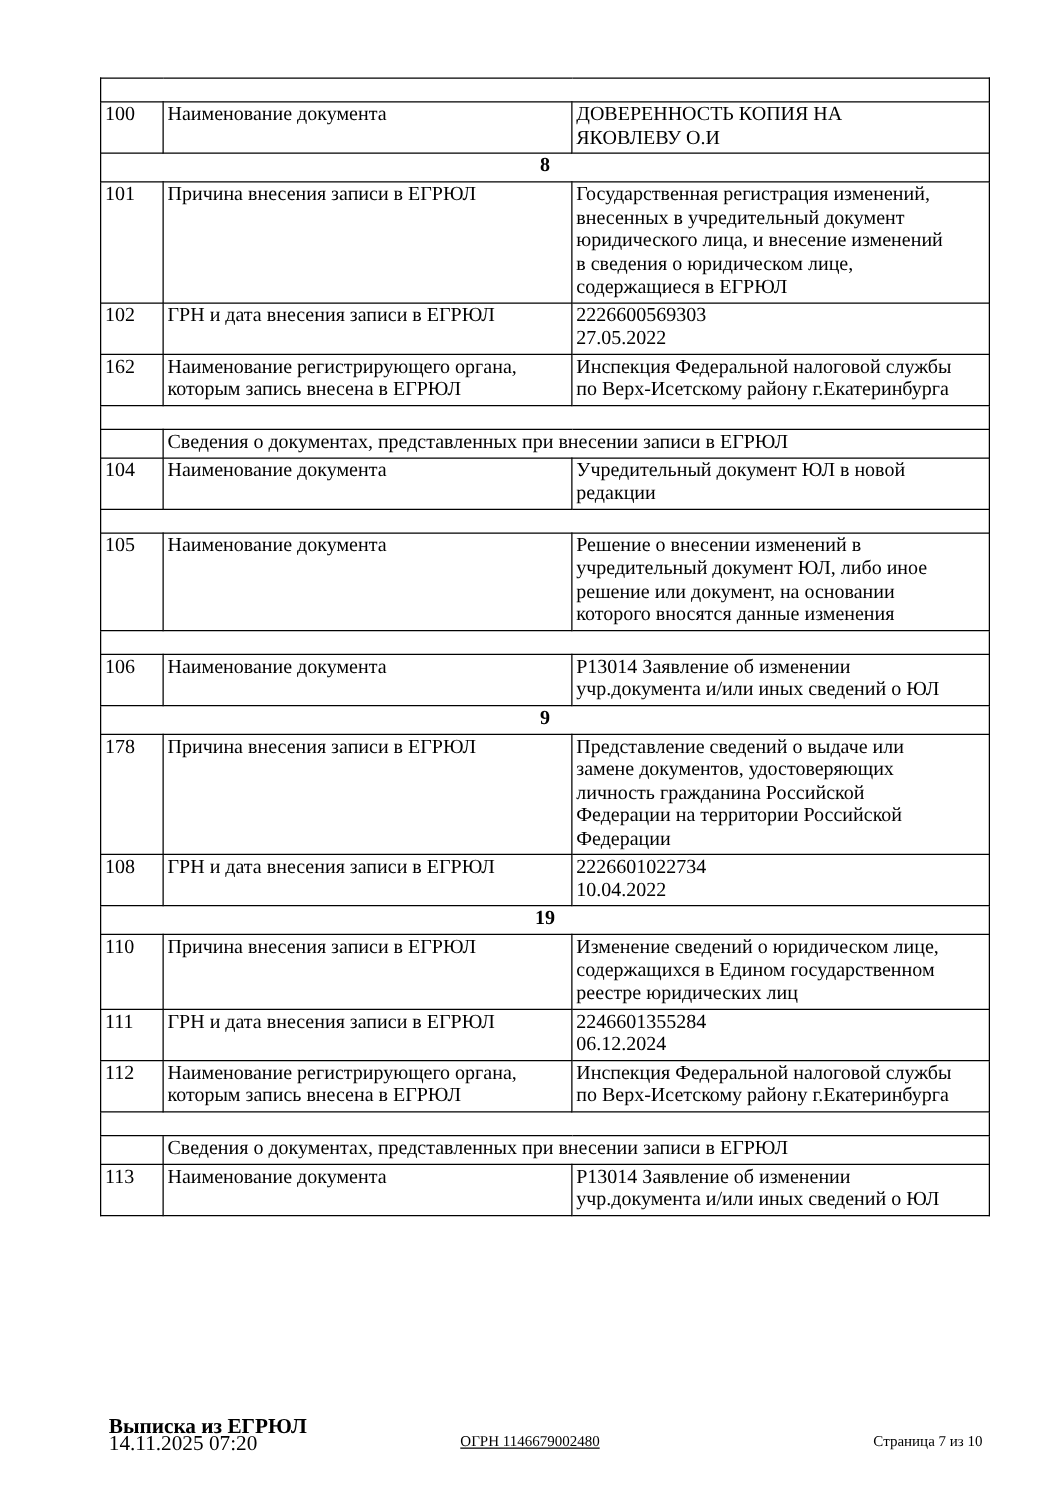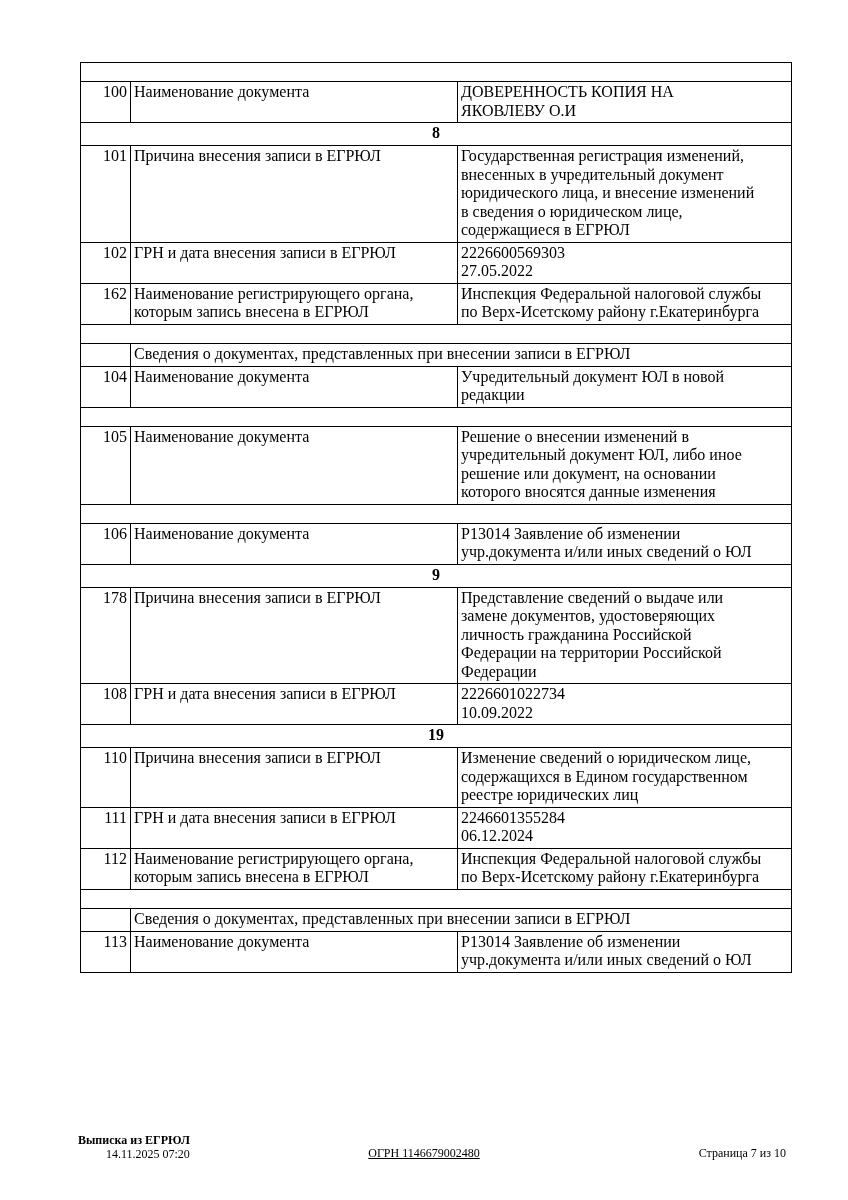--- a/index.html
+++ b/index.html
@@ -29,35 +29,34 @@
     padding: 1px 3px 2px 3px;
     font-size: 16px;
     line-height: 18.5px;
     white-space: pre-line;
     overflow: hidden;
     word-wrap: break-word;
   }
   .col-num   { width: 50px; }
   .col-name  { width: 327px; }
   .col-value { width: 334px; }
-  .c-num { text-align: right; }
+  .c-num { text-align: left; }
   .r-empty td { height: 18px; padding: 0; }
   .r-section td {
     text-align: center;
     font-weight: bold;
     height: 19px;
   }
   .r-subheader td { height: 19px; }
   .footer-left {
     position: absolute;
-    left: 78px;
+    left: 87px;
     top: 1134px;
-    font-size: 12px;
+    font-size: 17px;
     line-height: 13.5px;
-    text-align: right;
   }
   .footer-doc-type { font-weight: bold; }
   .footer-center {
     position: absolute;
     left: 0;
     right: 0;
     top: 1147px;
     text-align: center;
     font-size: 12px;
     line-height: 13.5px;
@@ -157,21 +156,21 @@
       <td>Представление сведений о выдаче или
 замене документов, удостоверяющих
 личность гражданина Российской
 Федерации на территории Российской
 Федерации</td>
     </tr>
     <tr>
       <td class="c-num">108</td>
       <td>ГРН и дата внесения записи в ЕГРЮЛ</td>
       <td>2226601022734
-10.09.2022</td>
+10.04.2022</td>
     </tr>
     <tr class="r-section">
       <td colspan="3">19</td>
     </tr>
     <tr>
       <td class="c-num">110</td>
       <td>Причина внесения записи в ЕГРЮЛ</td>
       <td>Изменение сведений о юридическом лице,
 содержащихся в Едином государственном
 реестре юридических лиц</td>

